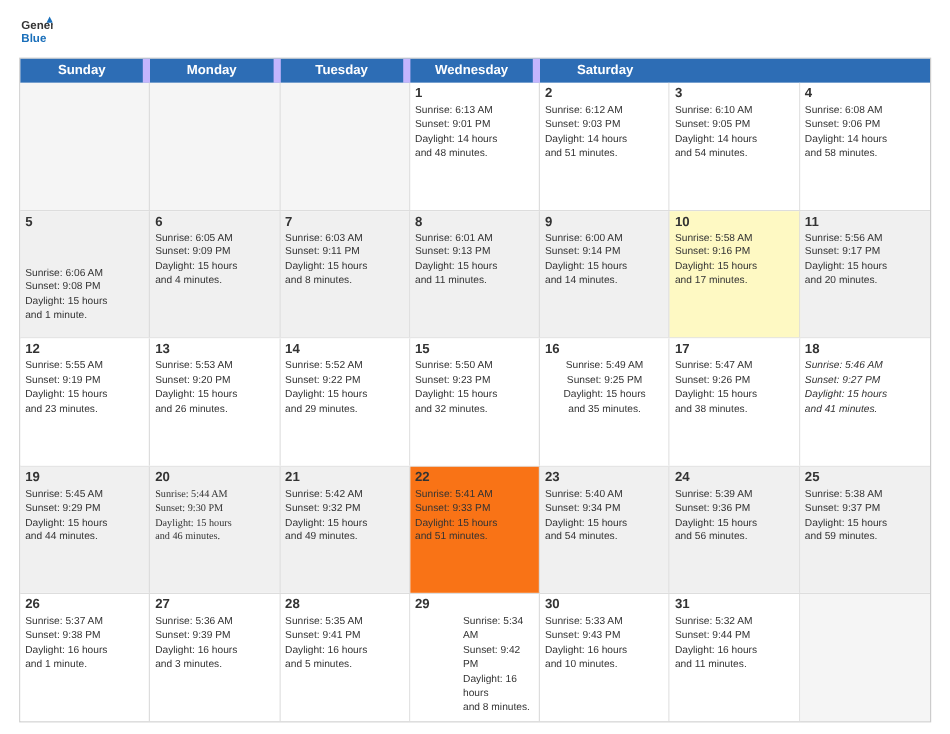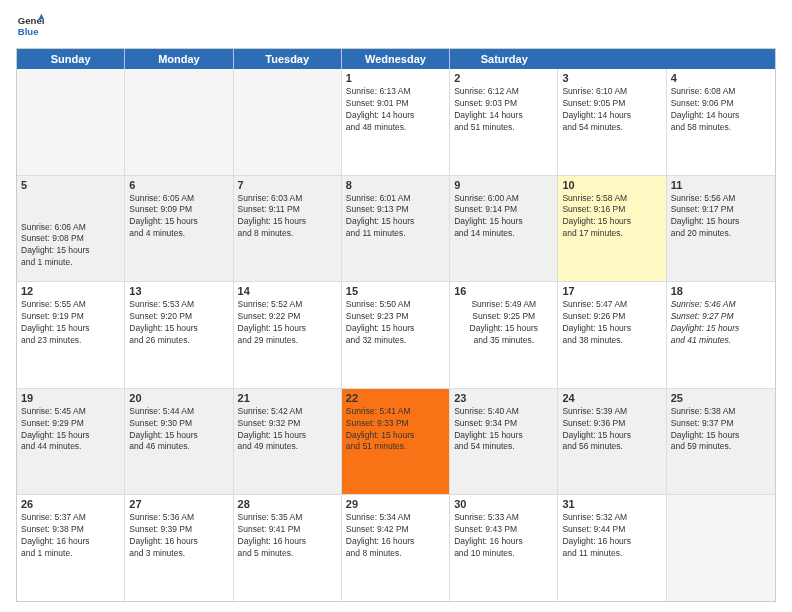--- a/index.html
+++ b/index.html
@@ -55,21 +55,21 @@
       display: grid;
       grid-template-columns: repeat(7, 1fr);
       background: #2d6db5;
     }
     .day-header {
       color: #fff;
       font-size: 11px;
       font-weight: bold;
       text-align: center;
       padding: 4px 2px;
-      border-right: 1px solid #c4b5fd;
+      border-right: 6px solid #c4b5fd;
     }
     .day-header:last-child { border-right: none; }
     .calendar-body {
       flex: 1;
       display: flex;
       flex-direction: column;
     }
     .calendar-row {
       flex: 1;
       display: grid;
@@ -266,21 +266,21 @@
         <div class="calendar-row">
           <div class="cell shaded" style="background: rgb(240, 240, 240);">
             <span class="cell-date">19</span>
             <div class="cell-info" style="white-space: pre-line;">Sunrise: 5:45 AM
 Sunset: 9:29 PM
 Daylight: 15 hours
 and 44 minutes.</div>
           </div>
           <div class="cell shaded" style="background: rgb(240, 240, 240);">
             <span class="cell-date">20</span>
-            <div class="cell-info" style="white-space: pre-line;">Sunrise: 5:44 AM
+            <div class="cell-info" style="white-space: pre-line; font-family: Liberation Serif, serif;">Sunrise: 5:44 AM
 Sunset: 9:30 PM
 Daylight: 15 hours
 and 46 minutes.</div>
           </div>
           <div class="cell shaded" style="background: rgb(240, 240, 240);">
             <span class="cell-date">21</span>
             <div class="cell-info" style="white-space: pre-line;">Sunrise: 5:42 AM
 Sunset: 9:32 PM
 Daylight: 15 hours
 and 49 minutes.</div>
@@ -331,21 +331,21 @@
           </div>
           <div class="cell">
             <span class="cell-date">28</span>
             <div class="cell-info" style="white-space: pre-line;">Sunrise: 5:35 AM
 Sunset: 9:41 PM
 Daylight: 16 hours
 and 5 minutes.</div>
           </div>
           <div class="cell">
             <span class="cell-date">29</span>
-            <div class="cell-info" style="white-space: pre-line;">Sunrise: 5:34 AM
+            <div class="cell-info" style="white-space: pre-line; margin-left: 40px;">Sunrise: 5:34 AM
 Sunset: 9:42 PM
 Daylight: 16 hours
 and 8 minutes.</div>
           </div>
           <div class="cell">
             <span class="cell-date">30</span>
             <div class="cell-info" style="white-space: pre-line;">Sunrise: 5:33 AM
 Sunset: 9:43 PM
 Daylight: 16 hours
 and 10 minutes.</div>

